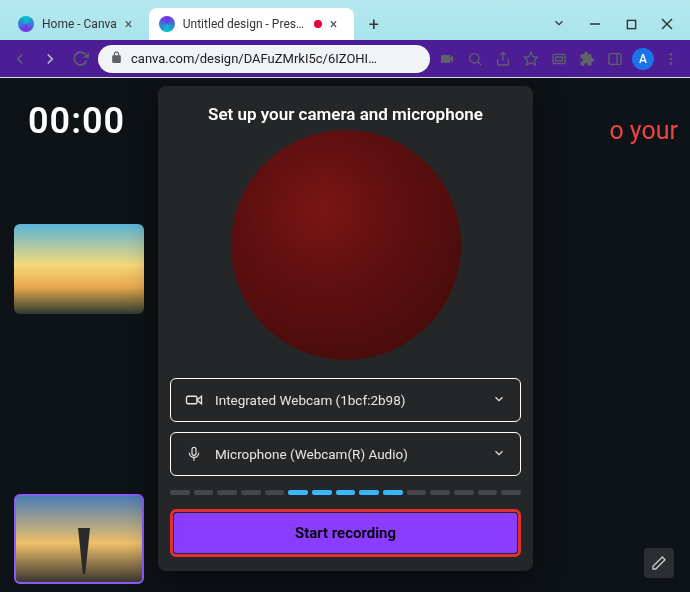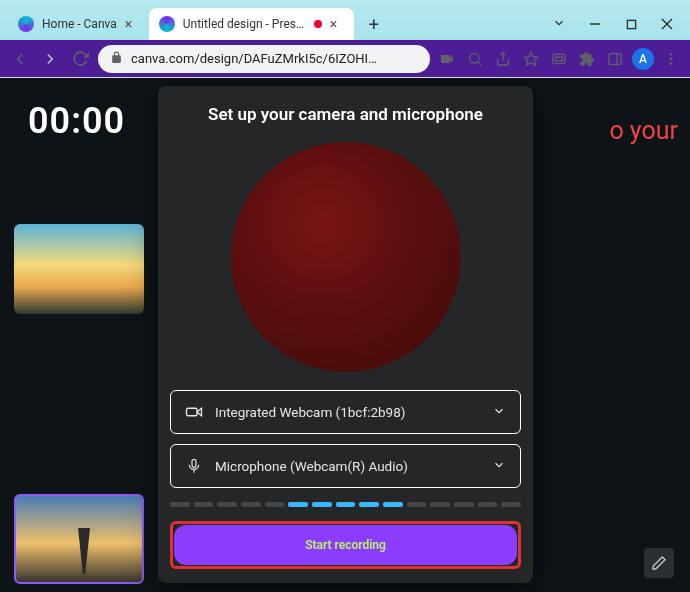--- a/index.html
+++ b/index.html
@@ -36,33 +36,33 @@
   .thumb { position: absolute; left: 14px; width: 130px; height: 90px; border-radius: 6px; overflow: hidden; cursor: pointer; }
   .thumb1 { top: 146px; background: linear-gradient(180deg, #5ab4d9 0%, #f5d97a 45%, #e8a84e 70%, #2d3a2f 100%); }
   .thumb2 { top: 416px; border: 2px solid #8b5cf6; background: linear-gradient(180deg, #4a7db5 0%, #eec06a 55%, #3a3530 100%); position: absolute; }
   .thumb2::after { content:""; position:absolute; left:54%; bottom:8px; width:12px; height:46px; background:#2a2a2a; clip-path: polygon(40% 100%, 60% 100%, 100% 0, 0 0); transform: translateX(-50%);}
   
   .edit-fab { position:absolute; right:16px; bottom:14px; width:30px; height:30px; border-radius:4px; background:rgba(255,255,255,0.12); display:flex; align-items:center; justify-content:center; cursor:pointer;}
   .edit-fab svg { stroke:#c8c8c8; }
 
   
   .modal { position: absolute; left: 158px; top: 8px; width: 375px; background: #252627; border-radius: 8px; padding: 18px 12px 14px; display:flex; flex-direction:column; align-items:center; box-shadow: 0 8px 30px rgba(0,0,0,0.5); }
-  .modal h2 { color: #fff; font-size: 17px; font-weight: 600; text-align: right; margin-bottom: 18px; }
+  .modal h2 { color: #fff; font-size: 17px; font-weight: 600; text-align: right; margin-bottom: 6px; }
   .preview { width: 230px; height: 230px; border-radius: 50%; background: radial-gradient(circle at 40% 35%, #7a1515 0%, #5e0f0f 40%, #3d0a0a 100%); margin-bottom: 18px; }
   .dd { width: 100%; height: 44px; border: 1px solid #ffffff; border-radius: 6px; display: flex; align-items: center; padding: 0 14px; gap: 12px; color: #e6e6e6; font-size: 13.5px; cursor: pointer; margin-bottom: 10px; }
   .dd .ddicon { width: 18px; display:flex; align-items:center; justify-content:center; }
   .dd .ddlabel { flex:1; }
   .dd .chev { color:#e6e6e6; }
 
   .meter { width: 100%; display:flex; gap:4px; margin: 4px 0 14px; }
   .meter span { flex:1; height:5px; border-radius:2px; background:#464748; }
   .meter span.on { background:#38b6ff; }
 
   .startwrap { width: 100%; border: 3px solid #e0302f; border-radius: 6px; padding: 1px; }
-  .startbtn { width:100%; height:40px; background:#8b3dff; border:none; border-radius:12px; color:#bef264; font-size:12px; font-weight:600; cursor:pointer; }
+  .startbtn { width:100%; height:40px; background:#8b3dff; border:none; border-radius:3px; color:#000000; font-size:15px; font-weight:600; cursor:pointer; }
 </style>
 </head>
 <body>
 
 <div class="titlebar">
   <div class="tabs">
     <div class="tab">
       <span class="favicon" style="background:conic-gradient(#00c4cc,#7d2ae8,#00c4cc)"></span>
       <span class="title">Home - Canva</span>
       <span class="close">×</span>

